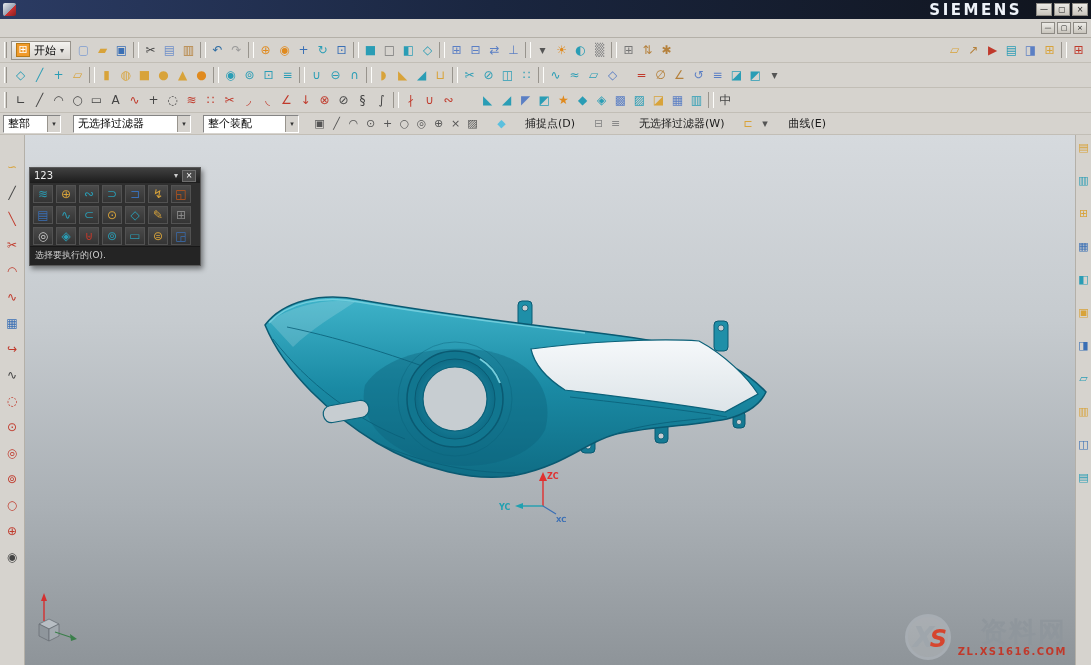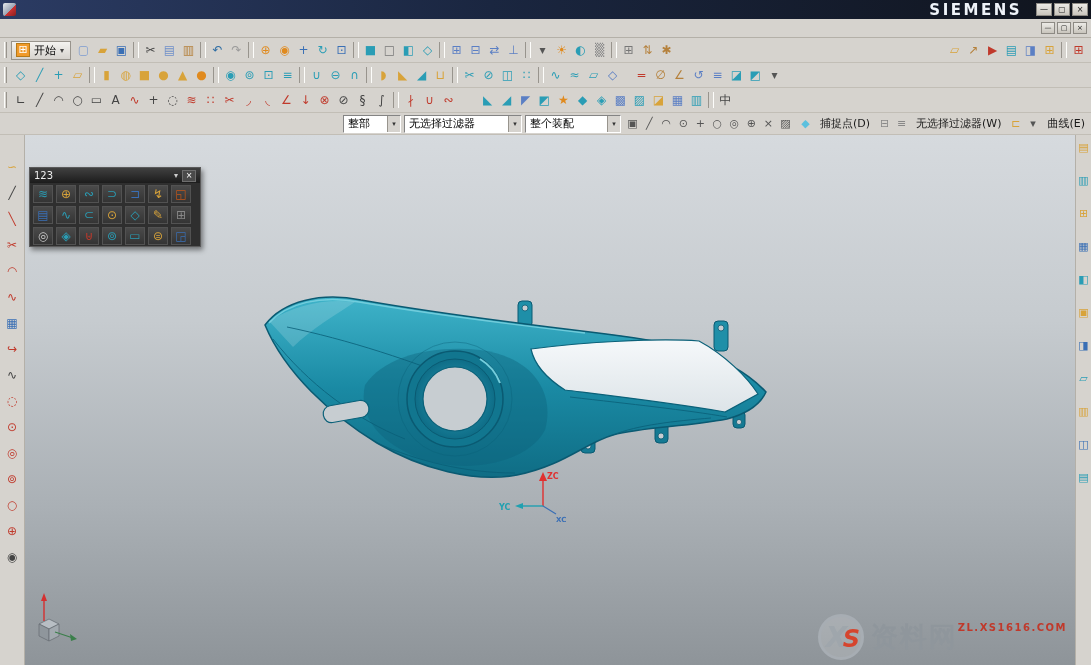--- a/index.html
+++ b/index.html
@@ -22,21 +22,21 @@
   
   .menubar { height:19px; background:#d6d3ce; border-bottom:1px solid #b4b0a8; display:flex; align-items:center;
     padding:0 4px; color:#111; flex:0 0 auto; }
   .menu-item { padding:1px 6px; white-space:nowrap; }
   .menubar .winbtns { margin-left:auto; }
 
   
   .toolbar { background:#d6d3ce; border-bottom:1px solid #c2beb6; display:flex; align-items:center;
     padding:0 3px; flex:0 0 auto; }
   .row123 { height:25px; }
-  .row4 { height:22px; gap:3px;justify-content:flex-end; }
+  .row4 { height:22px; gap:12px; }
   .grip { width:3px; height:16px; border-left:1px solid #fdfdfb; border-right:1px solid #98948d; margin:0 4px 0 1px; flex:0 0 auto; }
   .icon-strip { display:flex; align-items:center; }
   .tbi { width:19px; height:19px; min-width:19px; display:flex; align-items:center; justify-content:center;
     font-size:12px; line-height:1; cursor:default; }
   .tbi[data-name="separator"] { width:6px; min-width:6px; height:16px; border-left:1px solid #98948d;
     border-right:1px solid #fdfdfb; margin:0 2px; }
   .row4 .tbi { width:17px; min-width:17px; height:17px; font-size:11px; }
   .right-group { margin-left:auto; }
   .gap10 { width:10px; flex:0 0 auto; } .gap20 { width:20px; flex:0 0 auto; }
 
@@ -78,21 +78,21 @@
   .picon { width:20px; height:18px; min-width:20px; display:flex; align-items:center; justify-content:center;
     font-size:12px; background:linear-gradient(#4a4a4a,#343434); border:1px solid #525252; }
   .palette-hint { font-size:9px; color:#cfcfcf; padding:2px 5px 3px; background:#242424; border-top:1px solid #181818; white-space:nowrap; }
 
   
   .watermark { position:absolute; right:8px; bottom:5px; display:flex; align-items:center; gap:7px; z-index:4; }
   .wm-logo { width:46px; height:46px; border:3px solid #a7adb3; border-radius:50%; position:relative;
     background:rgba(255,255,255,.18); }
   .wm-x { position:absolute; left:5px; top:4px; font-style:italic; font-weight:bold; font-size:28px; color:#9fa6ac; }
   .wm-s { position:absolute; left:22px; top:8px; font-style:italic; font-weight:bold; font-size:24px; color:#d6452e; }
-  .wm-text { display:flex; flex-direction:row; line-height:1.1;text-align:right; }
+  .wm-text { display:flex; flex-direction:column; line-height:1.1;text-align:right; }
   .wm-site { font-size:27px; font-weight:bold; color:#8f969c; letter-spacing:2px; }
   .wm-url { font-size:10px; font-weight:bold; color:#c0392b; letter-spacing:1.5px; }
 </style>
 </head>
 <body>
 
 <div class="app" data-name="nx-window">
 
   <div class="titlebar" data-name="titlebar">
     <span class="nx-logo" data-name="nx-logo-icon"></span>
@@ -460,20 +460,21 @@
 
           <span class="picon" data-name="target-icon" style="color: rgb(204, 204, 204);">◎</span>
               <span class="picon" data-name="diamond-grid-icon" style="color: rgb(42, 157, 181);">◈</span>
               <span class="picon" data-name="union-icon" style="color: rgb(192, 57, 43);">⊎</span>
               <span class="picon" data-name="bolt-circle-icon" style="color: rgb(42, 157, 181);">⊚</span>
               <span class="picon" data-name="plate-icon" style="color: rgb(42, 157, 181);">▭</span>
               <span class="picon" data-name="gauge-icon" style="color: rgb(216, 163, 58);">⊜</span>
               <span class="picon" data-name="corner-block-icon" style="color: rgb(58, 111, 181);">◲</span>
             </div>
         </div>
+        <div class="palette-hint" data-name="palette-hint">选择要执行的(O).</div>
       </div>
 
       <div class="watermark" data-name="watermark">
         <span class="wm-logo" data-name="watermark-logo-icon">
           <span class="wm-x">X</span>
           <span class="wm-s">S</span>
         </span>
         <span class="wm-text">
           <span class="wm-site" data-name="watermark-site">资料网</span>
           <span class="wm-url" data-name="watermark-url">ZL.XS1616.COM</span>

